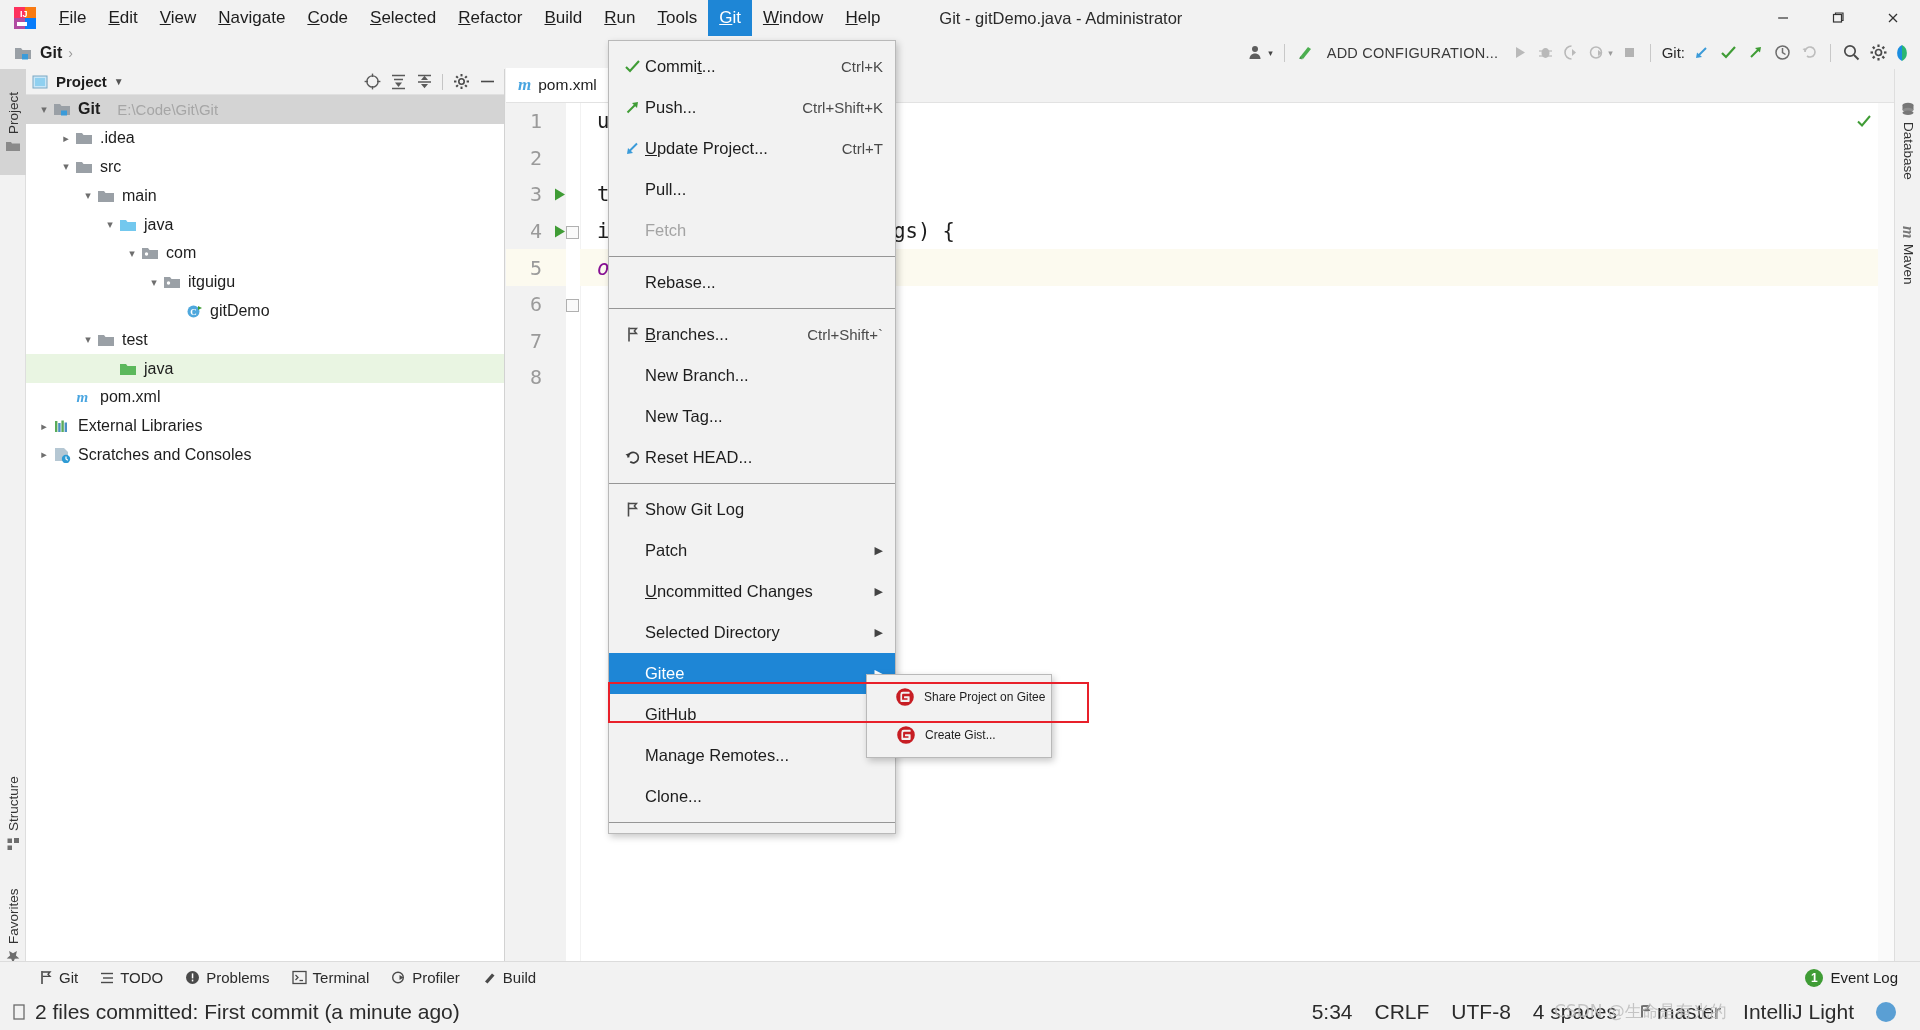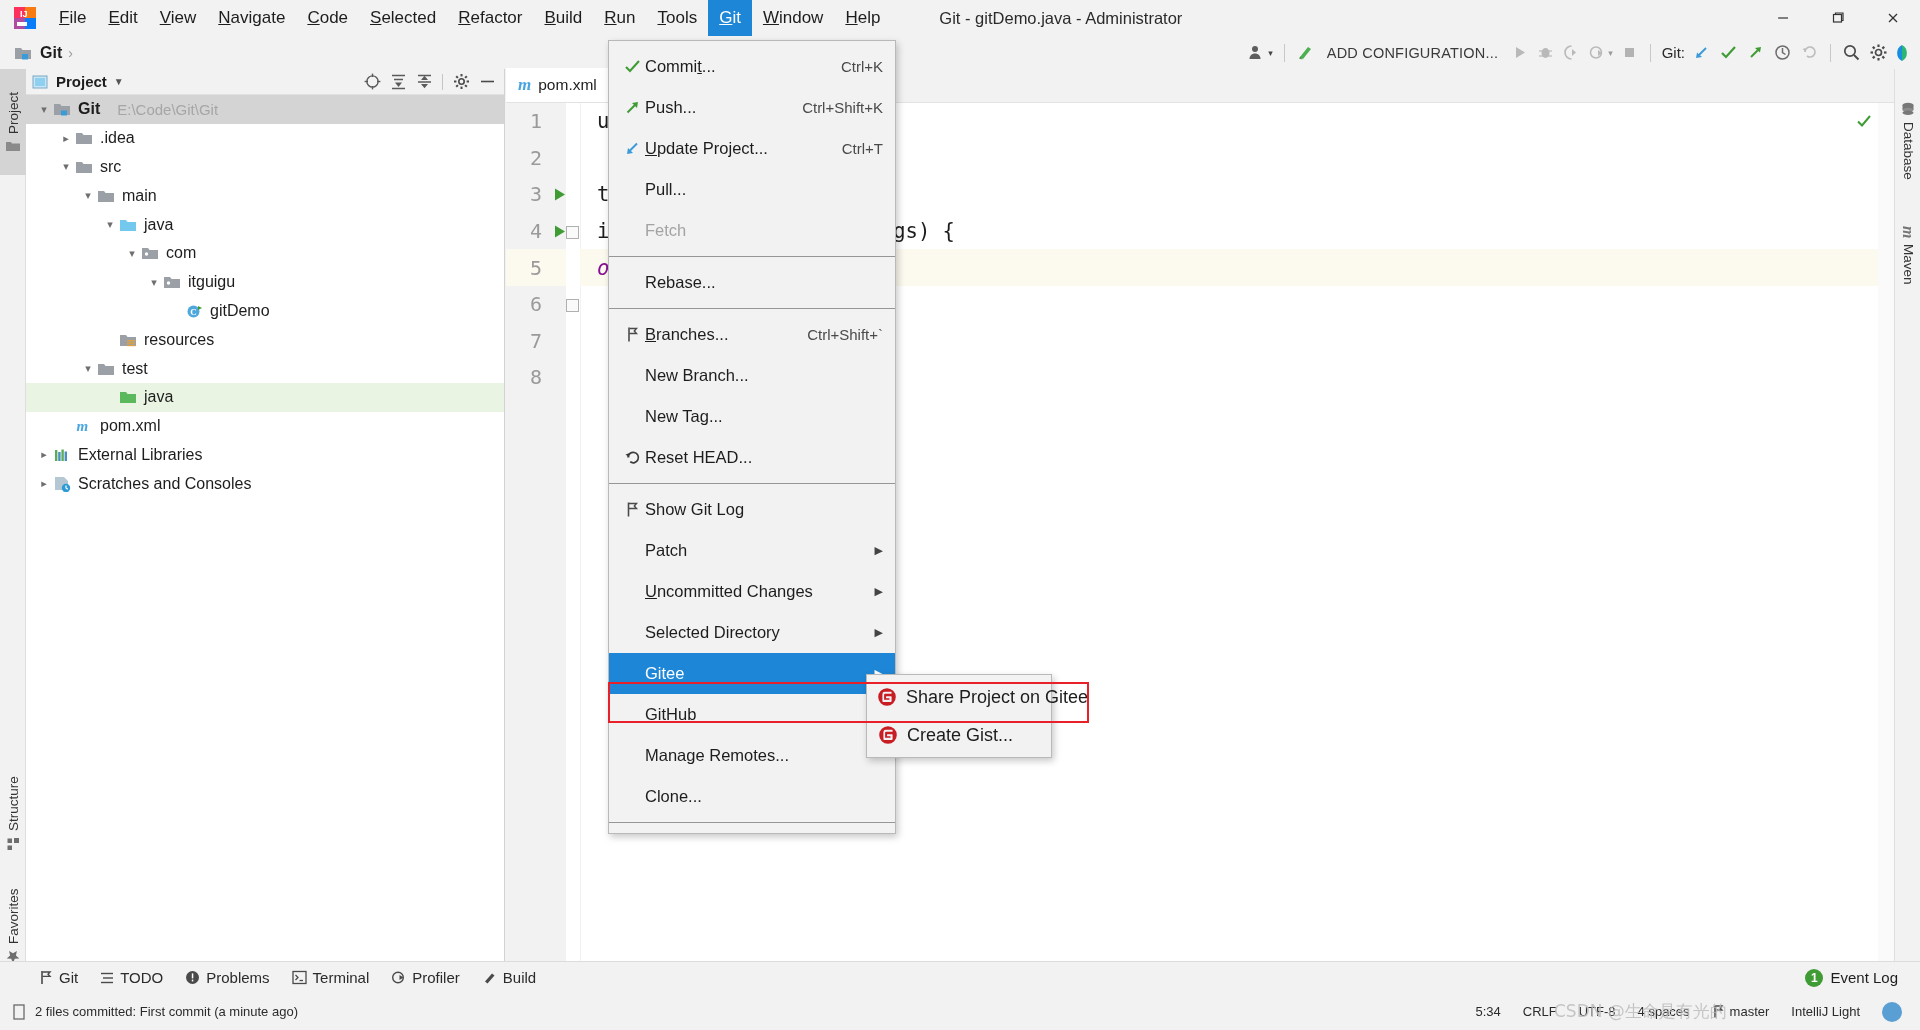--- a/index.html
+++ b/index.html
@@ -162,46 +162,46 @@
   .gm-item.sel .gm-arrow{ color:#fff; }
   .gm-sep{ height:1px; background:#4a4a4a; margin:5px 0; opacity:.55; }
   .u{ text-decoration:underline; }
 
   
   .submenu{
     position:absolute; left:866px; top:674px; width:186px;
     background:#f2f2f2; border:1px solid #b9b9b9;
     box-shadow:2px 3px 7px rgba(0,0,0,.22); z-index:70; padding:3px 0;
   }
-  .sm-item{ height:38px; display:flex; align-items:center; padding:0 10px; gap:9px;
-     font-size:18px; white-space:nowrap; }
+  .sm-item{ height:38px; display:flex; align-items:center; padding:0 28px; gap:9px;
+     font-size:12px; white-space:nowrap; }
   .gitee-ic{ width:21px; height:21px; display:flex; align-items:center; justify-content:center; }
 
   
   .redbox{ position:absolute; border:2.5px solid #e8202a; z-index:90; pointer-events:none; }
 
   
   .tool-row{
     position:absolute; left:0; top:961px; width:1920px; height:32px;
     background:#f2f2f2; display:flex; align-items:center; border-top:1px solid #dcdcdc;
   }
   .tw{ display:flex; align-items:center; gap:6px; font-size:15px; color:#2b2b2b;
      padding:0 11px; height:32px; }
   .event-log{ margin-left:auto; display:flex; align-items:center; gap:7px;
      padding-right:22px; font-size:15px; }
   .badge{ width:18px; height:18px; border-radius:50%; background:#3f9c35; color:#fff;
      font-size:12px; display:flex; align-items:center; justify-content:center; font-weight:700;}
   .status-row{
     position:absolute; left:0; top:993px; width:1920px; height:37px;
-    background:#f2f2f2; display:flex; align-items:center; font-size:13px;
+    background:#f2f2f2; display:flex; align-items:center; font-size:21px;
     color:#2b2b2b;
   }
   .status-left{ display:flex; align-items:center; gap:9px; margin-left:12px; }
   .status-right{ margin-left:auto; display:flex; align-items:center; gap:22px;
-     padding-right:18px;justify-content:flex-end; }
+     padding-right:24px;justify-content:flex-end; }
   .sr-item{ white-space:nowrap; }
   .avatar{ width:20px; height:20px; border-radius:50%; background:#5a9fd4; }
   .watermark{
     position:absolute; left:1554px; top:1000px; font-size:17px; color:#bdbdbd;
     opacity:.85; white-space:nowrap; z-index:95; pointer-events:none;
     font-family:"DejaVu Sans", sans-serif;
   }
   svg{ display:block; }
 </style>
 </head>
@@ -585,34 +585,20 @@
         <div class="tree-row" style="padding-left: 142px;">
           <span class="arrow"></span>
           <span class="ticon">
             <svg width="19" height="18" viewBox="0 0 19 18">
               <circle cx="8.5" cy="9.5" r="6" fill="#4fa8dd"></circle>
               <text x="5.2" y="13" font-size="9" fill="#fff" font-family="Liberation Serif, serif" font-weight="bold">C</text>
               <path d="M13 4 L17 6 L13 8 Z" fill="#3f9c35"></path>
             </svg>
           </span>
           <span class="tlabel">gitDemo</span>
-        </div>
-        <div class="tree-row" style="padding-left: 76px;">
-          <span class="arrow"></span>
-          <span class="ticon">
-            <svg width="19" height="16" viewBox="0 0 19 16">
-              <path d="M1 3h6l1.5 2H17v9H1z" fill="#9aa0a6"></path>
-              <g fill="#e2a33c">
-                <rect x="8" y="8" width="8" height="1.4"></rect>
-                <rect x="8" y="10.4" width="8" height="1.4"></rect>
-                <rect x="8" y="12.8" width="8" height="1.4"></rect>
-              </g>
-            </svg>
-          </span>
-          <span class="tlabel">resources</span>
         </div>
         <div class="tree-row" style="padding-left: 54px;">
           <span class="arrow">▾</span>
           <span class="ticon">
             <svg width="19" height="16" viewBox="0 0 19 16">
               <path d="M1 3h6l1.5 2H17v9H1z" fill="#9aa0a6"></path>
             </svg>
           </span>
           <span class="tlabel">test</span>
         </div>

